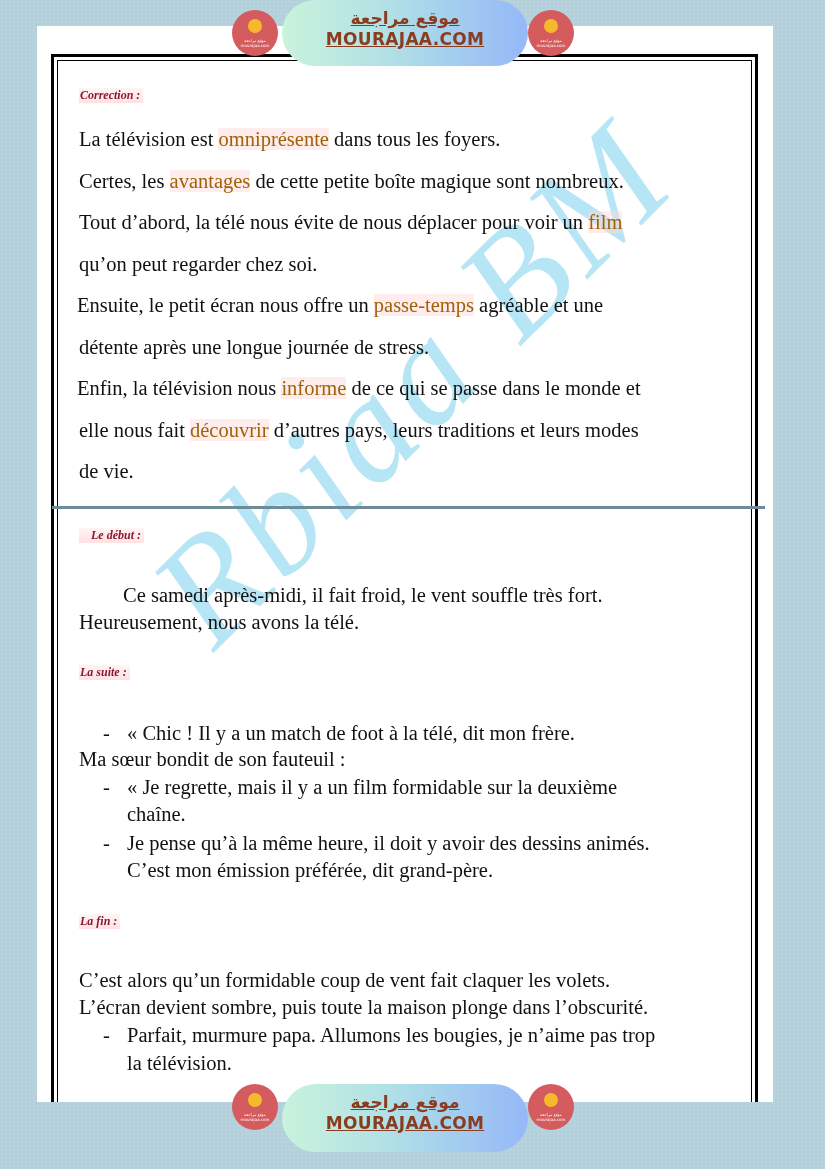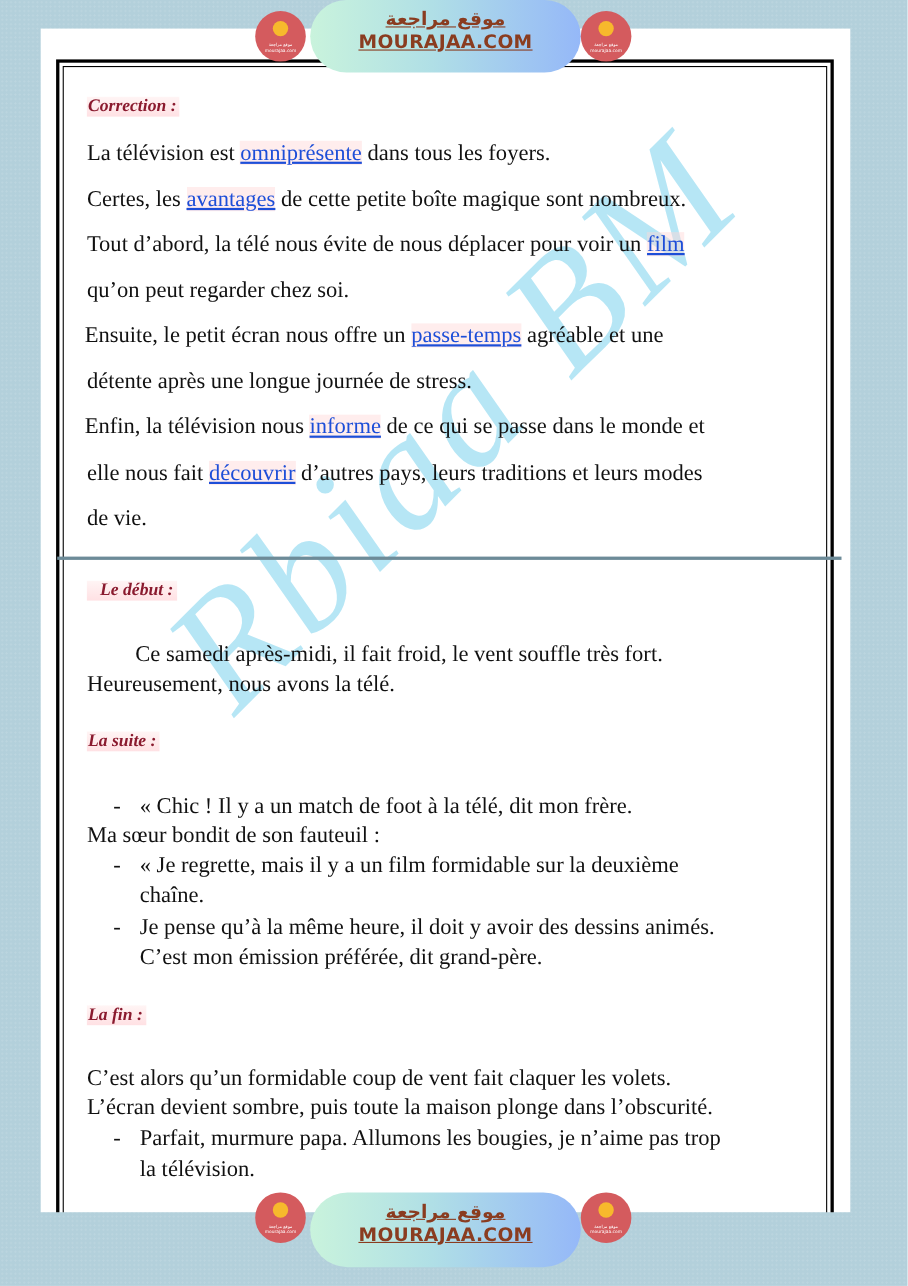--- a/index.html
+++ b/index.html
@@ -23,26 +23,26 @@
     border:1px solid #000;
   }
   .watermark {
     position:absolute; left:80px; top:530px;
     font-family:"Liberation Serif", serif; font-style:italic;
     font-size:150px; color:rgba(64,190,230,0.38);
     transform: rotate(-45deg); transform-origin: 0 0; white-space:nowrap;
     letter-spacing:6px; pointer-events:none;
   }
   .heading {
-    position:absolute; font-weight:bold; font-style:italic; font-size:16px;
+    position:absolute; font-weight:bold; font-style:italic; font-size:12px;
     color:#8a1a2e; background:linear-gradient(180deg, rgba(255,220,220,0.3), rgba(255,200,205,0.55));
     padding:0 3px 0 1px;
   }
   .line { position:absolute; font-size:20.5px; color:#111; white-space:nowrap; }
-  .hl { color:#1d4ed8; background:rgba(255,215,215,0.45);text-decoration:underline; }
+  .hl { color:#a16207; background:rgba(255,215,215,0.45); }
   .divider {
     position:absolute; left:15px; width:713px; top:480px; height:3px; background:#6d8b98;
   }
   .dash { display:inline-block; width:48px; text-indent:24px; }
   .banner-wrap { position:absolute; left:232px; width:346px; height:54px; }
   .banner {
     position:absolute; left:50px; top:0; width:246px; height:66px; border-radius:34px;
     background:linear-gradient(90deg,#c9f3dc 0%,#b0dfe6 45%,#95b8f8 100%);
     text-align:center; font-family:"DejaVu Sans", sans-serif; font-weight:bold; color:#8a3c20;
   }

